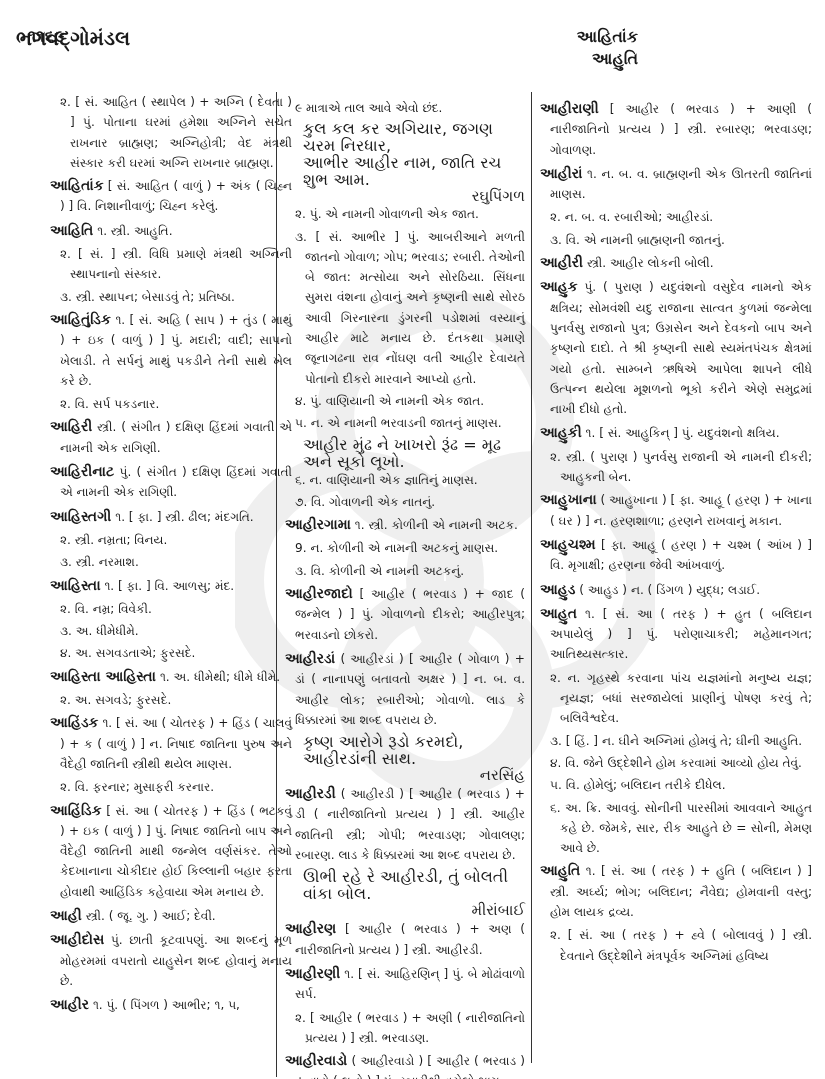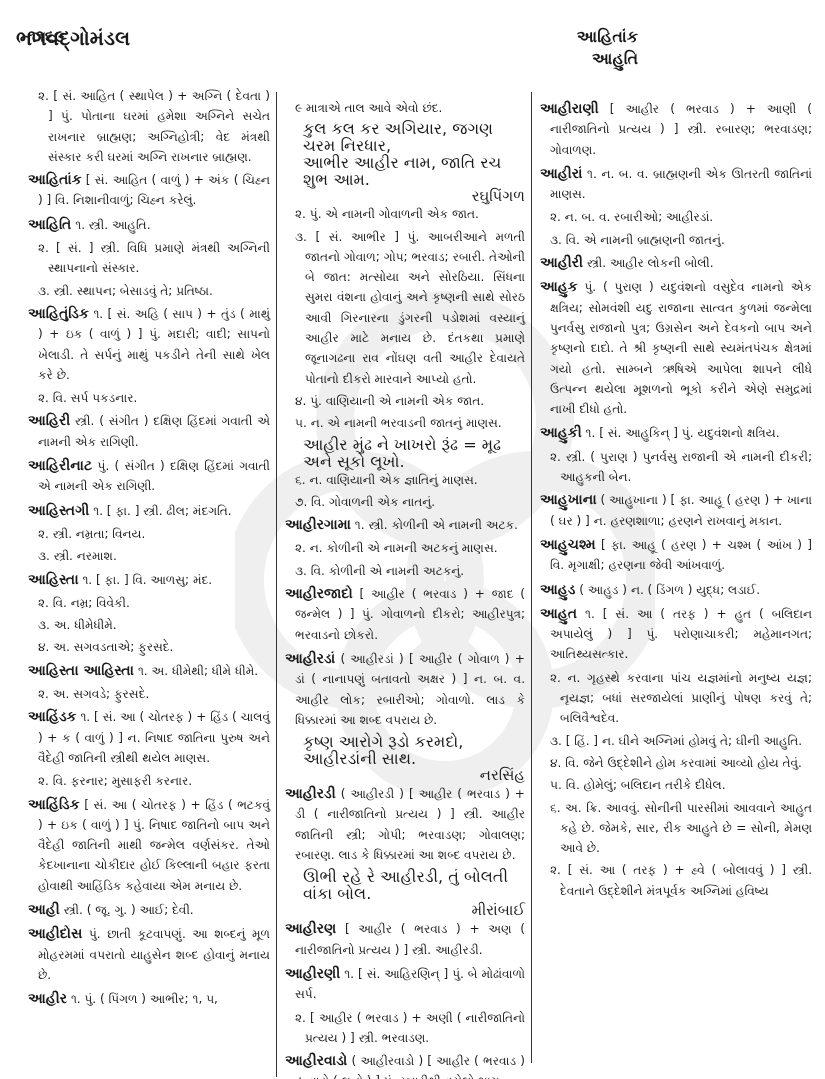--- a/index.html
+++ b/index.html
@@ -49,21 +49,21 @@
     <div class="running-title">ભગવદ્ગોમંડલ</div>
     <div class="guide-words">
       <div>આહિતાંક</div>
       <div>આહુતિ</div>
     </div>
   </div>
 
   <div class="rule" style="left:276px; top:92px; bottom:2px;"></div>
   <div class="rule" style="left:531px; top:92px; bottom:16px;"></div>
 
-  <div class="col col1" style="top:86px;">
+  <div class="col col1" style="top:92px;margin-left:22px;">
       <div class="entry sense first"><span>૨. [ સં. આહિત ( સ્થાપેલ ) + અગ્નિ ( દેવતા ) ] પું. પોતાના ઘરમાં હમેશા અગ્નિને સચેત રાખનાર બ્રાહ્મણ; અગ્નિહોત્રી; વેદ મંત્રથી સંસ્કાર કરી ઘરમાં અગ્નિ રાખનાર બ્રાહ્મણ.</span></div>
       <div class="entry first"><span class="hw">આહિતાંક</span> <span>[ સં. આહિત ( વાળું ) + અંક ( ચિહ્ન ) ] વિ. નિશાનીવાળું; ચિહ્ન કરેલું.</span></div>
       <div class="entry first"><span class="hw">આહિતિ</span> <span>૧. સ્ત્રી. આહુતિ.</span></div>
       <div class="entry sense first"><span>૨. [ સં. ] સ્ત્રી. વિધિ પ્રમાણે મંત્રથી અગ્નિની સ્થાપનાનો સંસ્કાર.</span></div>
       <div class="entry sense first"><span>૩. સ્ત્રી. સ્થાપન; બેસાડવું તે; પ્રતિષ્ઠા.</span></div>
       <div class="entry first"><span class="hw">આહિતુંડિક</span> <span>૧. [ સં. અહિ ( સાપ ) + તુંડ ( માથું ) + ઇક ( વાળું ) ] પું. મદારી; વાદી; સાપનો ખેલાડી. તે સર્પનું માથું પકડીને તેની સાથે ખેલ કરે છે.</span></div>
       <div class="entry sense first"><span>૨. વિ. સર્પ પકડનાર.</span></div>
       <div class="entry first"><span class="hw">આહિરી</span> <span>સ્ત્રી. ( સંગીત ) દક્ષિણ હિંદમાં ગવાતી એ નામની એક રાગિણી.</span></div>
       <div class="entry first"><span class="hw">આહિરીનાટ</span> <span>પું. ( સંગીત ) દક્ષિણ હિંદમાં ગવાતી એ નામની એક રાગિણી.</span></div>
       <div class="entry first"><span class="hw">આહિસ્તગી</span> <span>૧. [ ફા. ] સ્ત્રી. ઢીલ; મંદગતિ.</span></div>
@@ -92,21 +92,21 @@
       <div class="entry sense first"><span>૨. પું. એ નામની ગોવાળની એક જાત.</span></div>
       <div class="entry sense first"><span>૩. [ સં. આભીર ] પું. આબરીઆને મળતી જાતનો ગોવાળ; ગોપ; ભરવાડ; રબારી. તેઓની બે જાત: મત્સોયા અને સોરઠિયા. સિંધના સુમરા વંશના હોવાનું અને કૃષ્ણની સાથે સોરઠ આવી ગિરનારના ડુંગરની પડોશમાં વસ્યાનું આહીર માટે મનાય છે. દંતકથા પ્રમાણે જૂનાગઢના રાવ નોંઘણ વતી આહીર દેવાયતે પોતાનો દીકરો મારવાને આપ્યો હતો.</span></div>
       <div class="entry sense first"><span>૪. પું. વાણિયાની એ નામની એક જાત.</span></div>
       <div class="entry sense first"><span>૫. ન. એ નામની ભરવાડની જાતનું માણસ.</span></div>
       <div>
         <div class="quote">આહીર મુંઢ ને ખાખરો રૂંઢ = મૂઢ અને સૂકો લૂખો.</div>
       </div>
       <div class="entry sense first"><span>૬. ન. વાણિયાની એક જ્ઞાતિનું માણસ.</span></div>
       <div class="entry sense first"><span>૭. વિ. ગોવાળની એક નાતનું.</span></div>
       <div class="entry first"><span class="hw">આહીરગામા</span> <span>૧. સ્ત્રી. કોળીની એ નામની અટક.</span></div>
-      <div class="entry sense first"><span>૨. ન. કોળીની એ નામની અટકનું માણસ.</span></div>
+      <div class="entry sense first"><span>9. ન. કોળીની એ નામની અટકનું માણસ.</span></div>
       <div class="entry sense first"><span>૩. વિ. કોળીની એ નામની અટકનું.</span></div>
       <div class="entry first"><span class="hw">આહીરજાદો</span> <span>[ આહીર ( ભરવાડ ) + જાદ ( જન્મેલ ) ] પું. ગોવાળનો દીકરો; આહીરપુત્ર; ભરવાડનો છોકરો.</span></div>
       <div class="entry first"><span class="hw">આહીરડાં</span> <span>( આહીરડાં ) [ આહીર ( ગોવાળ ) + ડાં ( નાનાપણું બતાવતો અક્ષર ) ] ન. બ. વ. આહીર લોક; રબારીઓ; ગોવાળો. લાડ કે ધિક્કારમાં આ શબ્દ વપરાય છે.</span></div>
       <div>
         <div class="quote">કૃષ્ણ આરોગે રૂડો કરમદો, આહીરડાંની સાથ.</div>
         <div class="attrib">નરસિંહ</div>
       </div>
       <div class="entry first"><span class="hw">આહીરડી</span> <span>( આહીરડી ) [ આહીર ( ભરવાડ ) + ડી ( નારીજાતિનો પ્રત્યય ) ] સ્ત્રી. આહીર જાતિની સ્ત્રી; ગોપી; ભરવાડણ; ગોવાલણ; રબારણ. લાડ કે ધિક્કારમાં આ શબ્દ વપરાય છે.</span></div>
       <div>
         <div class="quote">ઊભી રહે રે આહીરડી, તું બોલતી વાંકા બોલ.</div>
@@ -128,16 +128,17 @@
       <div class="entry sense first"><span>૨. સ્ત્રી. ( પુરાણ ) પુનર્વસુ રાજાની એ નામની દીકરી; આહુકની બેન.</span></div>
       <div class="entry first"><span class="hw">આહુખાના</span> <span>( આહુખાના ) [ ફા. આહૂ ( હરણ ) + ખાના ( ઘર ) ] ન. હરણશાળા; હરણને રાખવાનું મકાન.</span></div>
       <div class="entry first"><span class="hw">આહુચશ્મ</span> <span>[ ફા. આહૂ ( હરણ ) + ચશ્મ ( આંખ ) ] વિ. મૃગાક્ષી; હરણના જેવી આંખવાળું.</span></div>
       <div class="entry first"><span class="hw">આહુડ</span> <span>( આહુડ ) ન. ( ડિંગળ ) યુદ્ધ; લડાઈ.</span></div>
       <div class="entry first"><span class="hw">આહુત</span> <span>૧. [ સં. આ ( તરફ ) + હુત ( બલિદાન અપાયેલું ) ] પું. પરોણાચાકરી; મહેમાનગત; આતિથ્યસત્કાર.</span></div>
       <div class="entry sense first"><span>૨. ન. ગૃહસ્થે કરવાના પાંચ યજ્ઞમાંનો મનુષ્ય યજ્ઞ; નૃયજ્ઞ; બધાં સરજાયેલાં પ્રાણીનું પોષણ કરવું તે; બલિવૈશ્વદેવ.</span></div>
       <div class="entry sense first"><span>૩. [ હિં. ] ન. ઘીને અગ્નિમાં હોમવું તે; ઘીની આહુતિ.</span></div>
       <div class="entry sense first"><span>૪. વિ. જેને ઉદ્દેશીને હોમ કરવામાં આવ્યો હોય તેવું.</span></div>
       <div class="entry sense first"><span>૫. વિ. હોમેલું; બલિદાન તરીકે દીધેલ.</span></div>
       <div class="entry sense first"><span>૬. અ. ક્રિ. આવવું. સોનીની પારસીમાં આવવાને આહુત કહે છે. જેમકે, સાર, રીક આહુતે છે = સોની, મેમણ આવે છે.</span></div>
+      <div class="entry first"><span class="hw">આહુતિ</span> <span>૧. [ સં. આ ( તરફ ) + હુતિ ( બલિદાન ) ] સ્ત્રી. અર્ઘ્ય; ભોગ; બલિદાન; નૈવેદ્ય; હોમવાની વસ્તુ; હોમ લાયક દ્રવ્ય.</span></div>
       <div class="entry sense first"><span>૨. [ સં. આ ( તરફ ) + હ્વે ( બોલાવવું ) ] સ્ત્રી. દેવતાને ઉદ્દેશીને મંત્રપૂર્વક અગ્નિમાં હવિષ્ય</span></div>
     </div>
 
 </div>
 
 </body></html>

